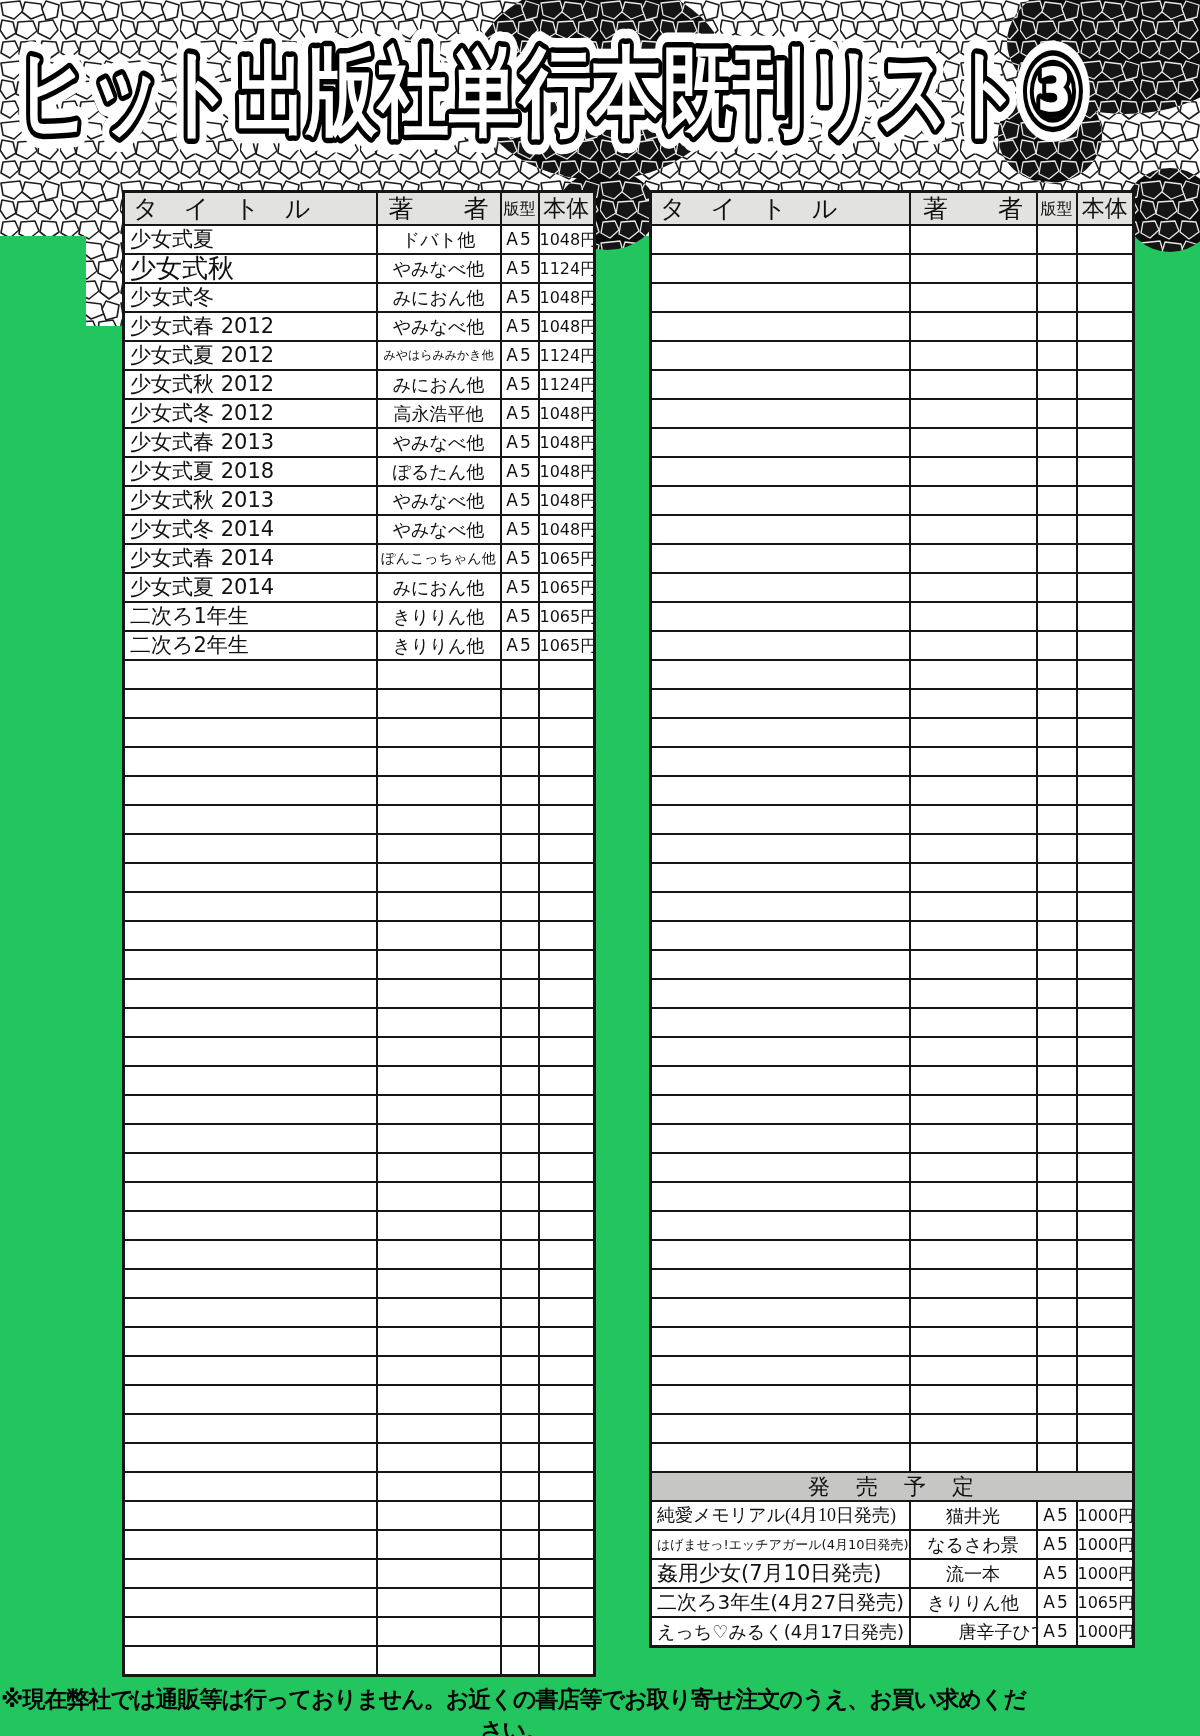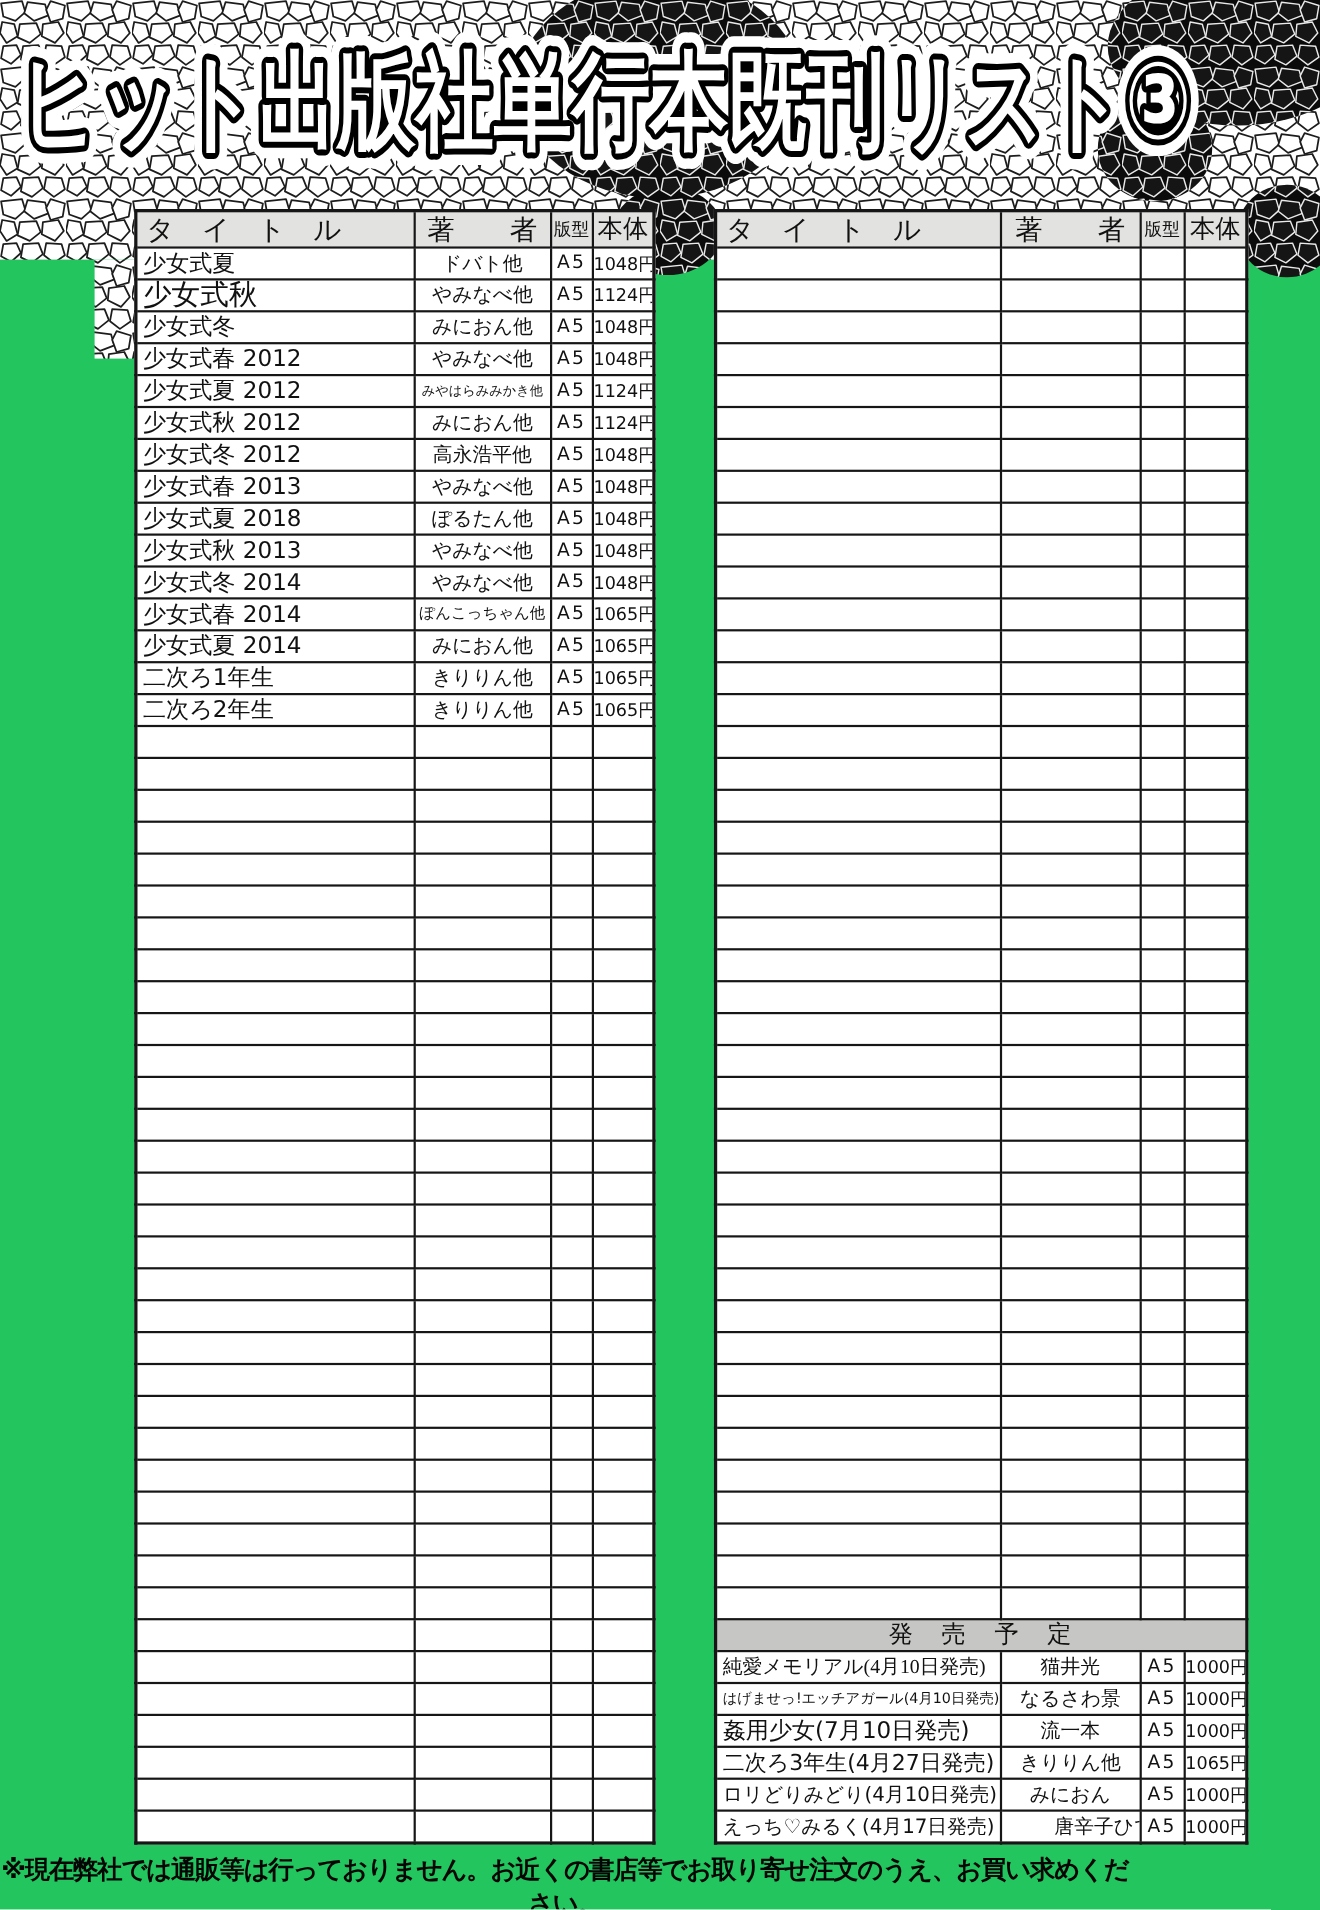--- a/index.html
+++ b/index.html
@@ -705,26 +705,20 @@
           <td class="format" style="font-size: 17px;">A5</td>
           <td class="price" style="font-size: 16px;">1000円</td>
         </tr>
         <tr>
           <td class="title" style="font-size: 20px;">二次ろ3年生(4月27日発売)</td>
           <td class="author" style="font-size: 18px;">きりりん他</td>
           <td class="format" style="font-size: 17px;">A5</td>
           <td class="price" style="font-size: 16px;">1065円</td>
         </tr>
         <tr>
-          <td class="title" style="font-size: 18px;">ロリどりみどり(4月10日発売)</td>
-          <td class="author" style="font-size: 18px;">みにおん</td>
-          <td class="format" style="font-size: 17px;">A5</td>
-          <td class="price" style="font-size: 16px;">1000円</td>
-        </tr>
-        <tr>
           <td class="title" style="font-size: 18px;">えっち♡みるく(4月17日発売)</td>
           <td class="author" style="font-size: 18px; padding-left: 48px;">唐辛子ひでゆ</td>
           <td class="format" style="font-size: 17px;">A5</td>
           <td class="price" style="font-size: 16px;">1000円</td>
         </tr>
       </tbody>
   </table>
 
   <div class="footer">※現在弊社では通販等は行っておりません。お近くの書店等でお取り寄せ注文のうえ、お買い求めください。</div>
 </div>

